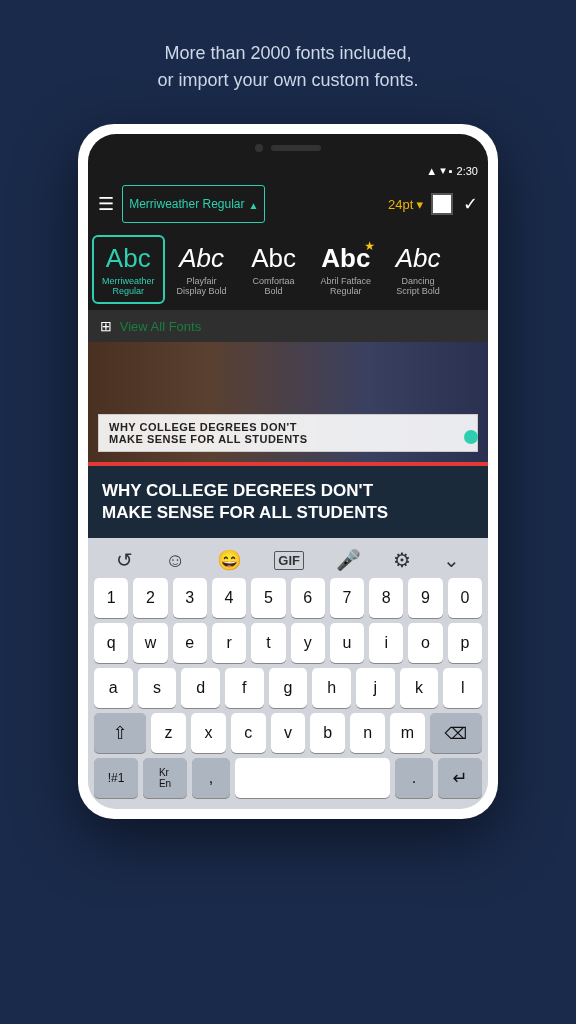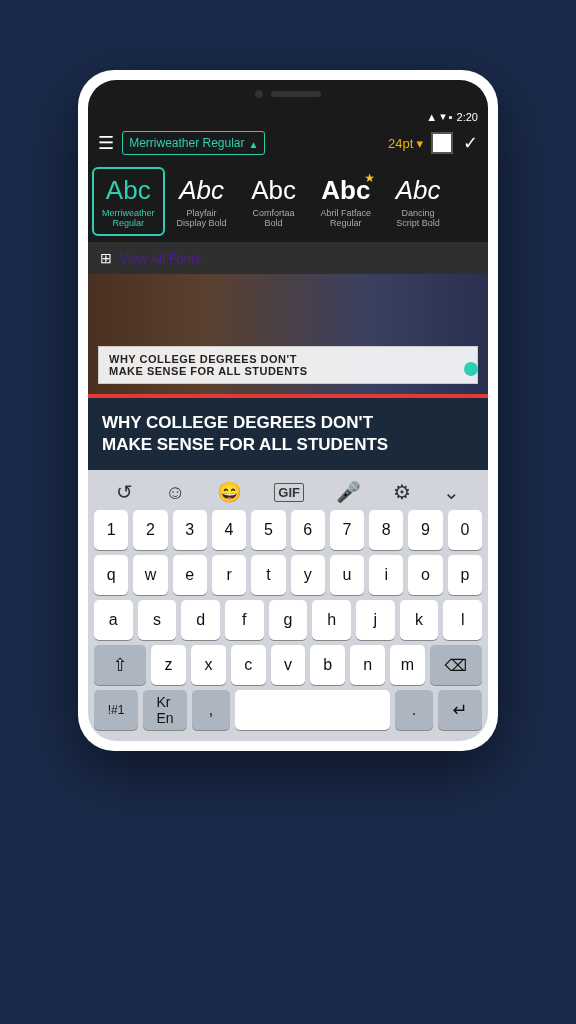--- a/index.html
+++ b/index.html
@@ -103,21 +103,21 @@
     .hamburger-icon {
       color: white;
       font-size: 18px;
       cursor: pointer;
     }
 
     .font-selector {
       background: transparent;
       border: 1px solid #2ecfb0;
       color: #2ecfb0;
-      padding: 4px 6px;
+      padding: 11px 6px;
       border-radius: 3px;
       font-size: 12px;
       display: flex;
       align-items: flex-end;
       gap: 4px;
       cursor: pointer;
     }
 
     .font-selector-arrow {
       color: #2ecfb0;
@@ -220,21 +220,21 @@
       gap: 8px;
       cursor: pointer;
     }
 
     .grid-icon {
       color: white;
       font-size: 14px;
     }
 
     .view-all-text {
-      color: #4c1d95;
+      color: #15803d;
       font-size: 13px;
       font-weight: 500;
     }
 
     
     .image-area {
       height: 120px;
       background: linear-gradient(135deg, #2a3a5a 0%, #3a4a6a 50%, #1a2a3a 100%);
       position: relative;
       overflow: hidden;
@@ -361,37 +361,38 @@
     }
 
     .backspace-icon {
       font-size: 16px;
     }
   </style>
 </head>
 <body>
 
 <div class="header-section">
+  <div class="page-subtitle">More than 2000 fonts included,<br>or import your own custom fonts.</div>
 </div>
 
 <div class="phone-container">
   <div class="phone-inner">
 
     <div class="phone-top-bar">
       <div class="phone-camera"></div>
       <div class="phone-speaker"></div>
     </div>
 
     <div class="status-bar">
       <div class="status-icons">
         <span>▲</span>
         <span>▾</span>
         <span>▪</span>
       </div>
-      <span>2:20</span>
+      <span>2:30</span>
     </div>
 
     <div class="app-toolbar">
       <span class="hamburger-icon">☰</span>
       <div class="font-selector">
         <span>Merriweather Regular</span>
         <span class="font-selector-arrow">▲</span>
       </div>
       <div class="size-selector">
         <span>24pt</span>
@@ -508,21 +509,21 @@
         <div class="kb-key letter-key">b</div>
         <div class="kb-key letter-key">n</div>
         <div class="kb-key letter-key">m</div>
         <div class="kb-key special wide-special">
           <span class="backspace-icon">⌫</span>
         </div>
       </div>
 
       <div class="kb-row">
         <div class="kb-key special" style="min-width:44px;font-size:12px;">!#1</div>
-        <div class="kb-key special" style="min-width:44px;font-size:14px;">Kr<br>En</div>
+        <div class="kb-key special" style="min-width:44px;font-size:10px;">Kr<br>En</div>
         <div class="kb-key special" style="min-width:38px;">,</div>
         <div class="kb-key space-key" style="font-size:12px;color:#666;"></div>
         <div class="kb-key special" style="min-width:38px;">.</div>
         <div class="kb-key special" style="min-width:44px;font-size:18px;">↵</div>
       </div>
 
     </div>
 
   </div>
 </div>

